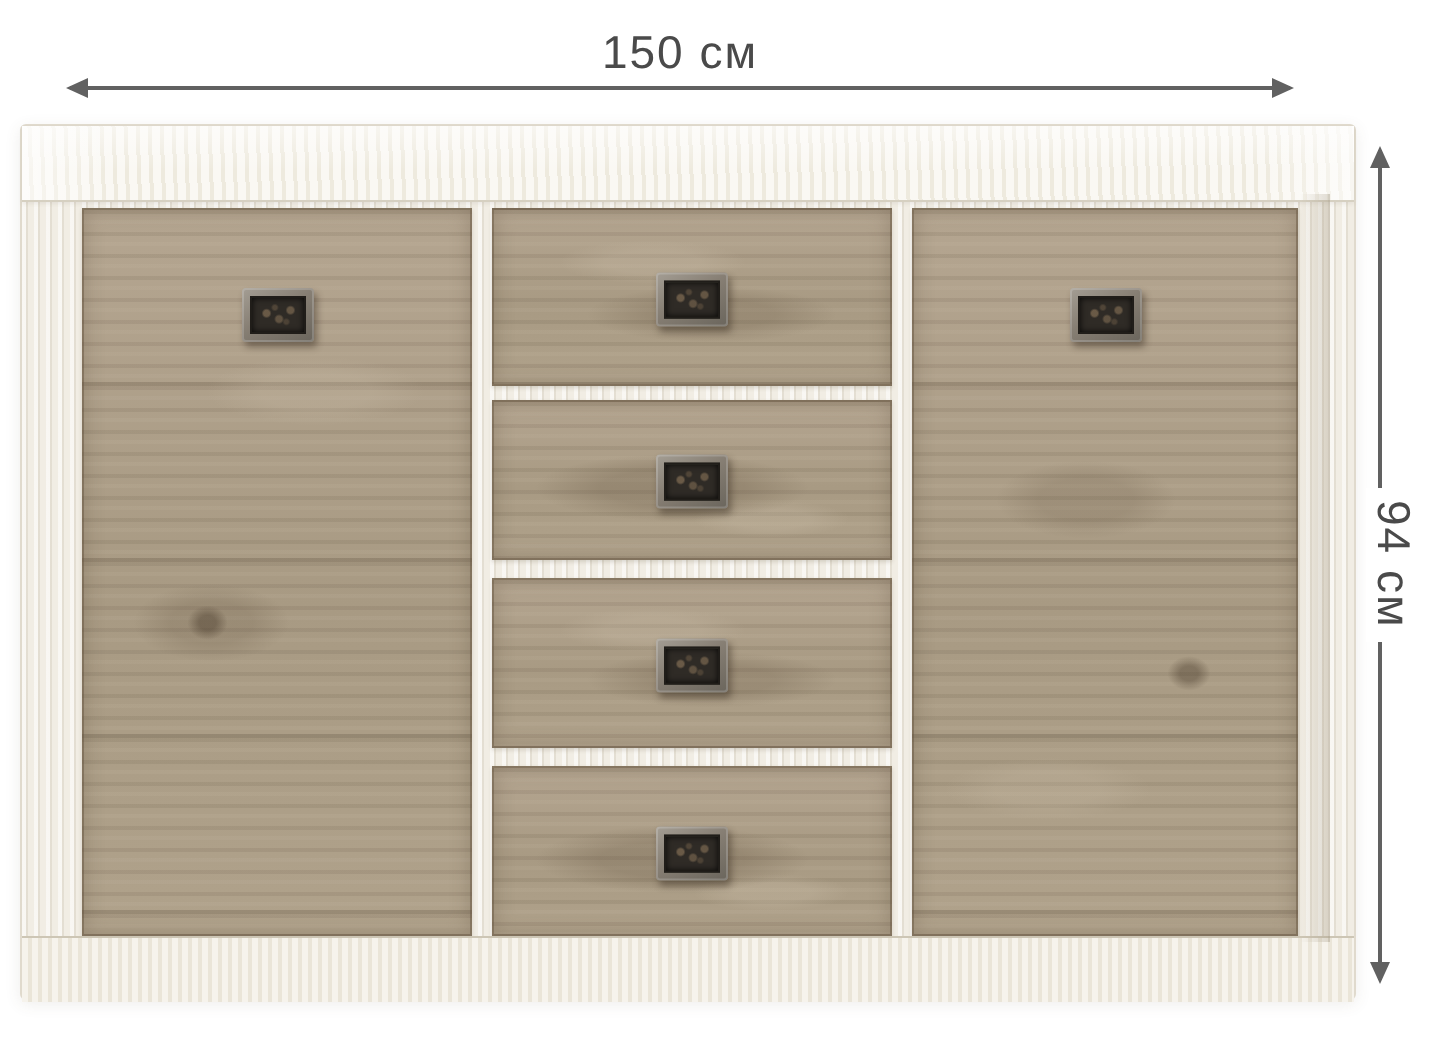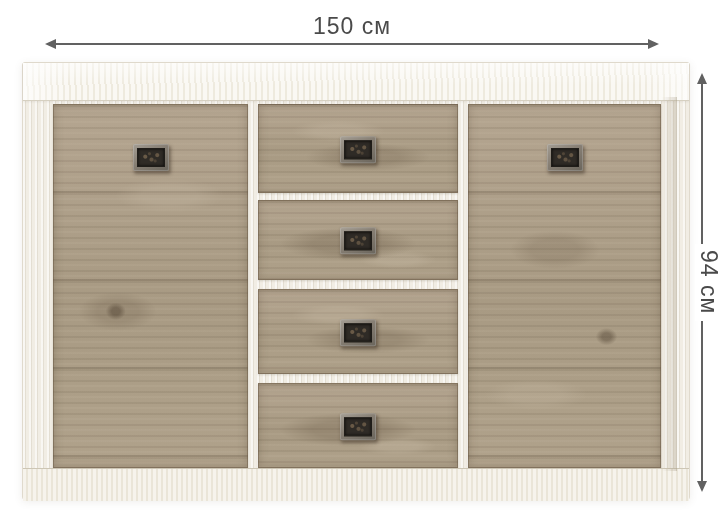--- a/index.html
+++ b/index.html
@@ -2,21 +2,21 @@
 <html><head>
 <meta charset="utf-8">
 <style>
   html,body{margin:0;padding:0;}
   body{
     width:720px;height:530px;overflow:hidden;
     background:#ffffff;
     font-family:"Liberation Sans", sans-serif;
     position:relative;
   }
-  .stage{position:absolute;left:0;top:0;width:656px;height:530px;background:#ffffff;margin-left:12px;}
+  .stage{position:absolute;left:0;top:0;width:656px;height:530px;background:#ffffff;}
 
   
   .dim-label-h{
     position:absolute;left:35px;top:13px;width:610px;
     text-align:center;font-size:23px;color:#4a4a4a;letter-spacing:1px;
     z-index:3;
   }
   .dim-line-h{
     position:absolute;left:35px;top:43px;width:610px;height:2px;
     background:#616161;z-index:2;

